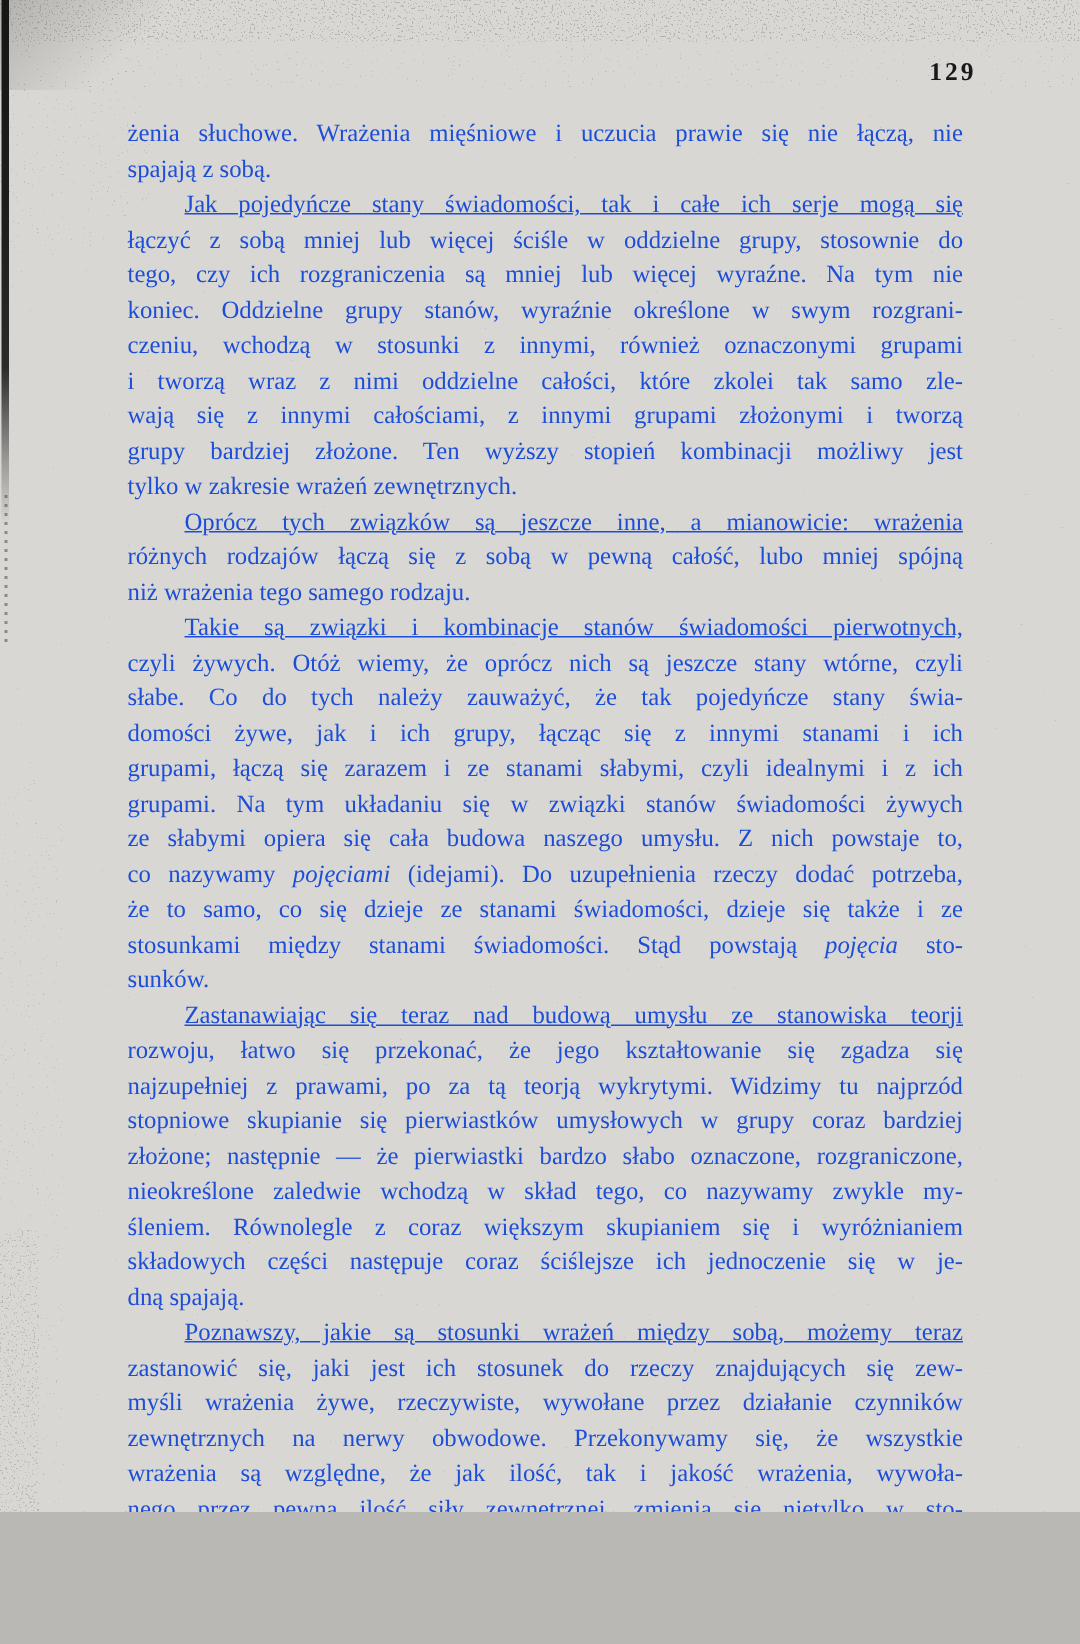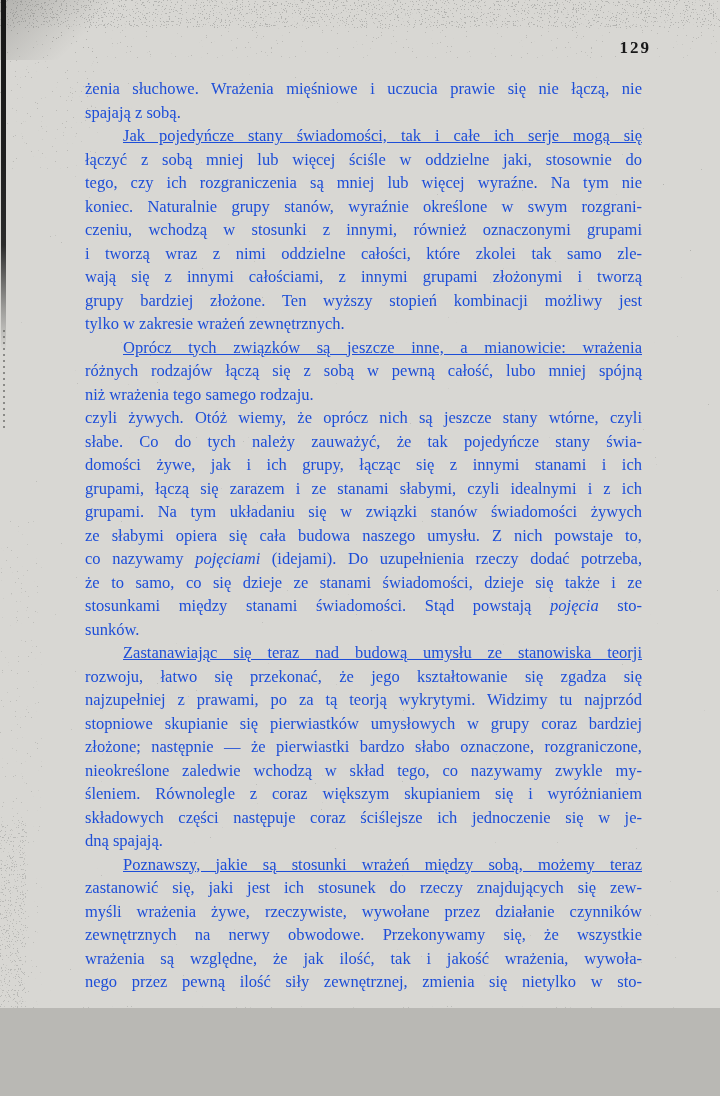--- a/index.html
+++ b/index.html
@@ -99,35 +99,36 @@
 
   <div class="page-number">129</div>
 
   <div class="page-text">
       <div class="para">
         <div class="line"><span>żenia słuchowe. Wrażenia mięśniowe i uczucia prawie się nie łączą, nie</span></div>
         <div class="line last"><span>spajają z sobą.</span></div>
       </div>
       <div class="para">
         <div class="line indent"><span>Jak pojedyńcze stany świadomości, tak i całe ich serje mogą się</span></div>
-        <div class="line"><span>łączyć z sobą mniej lub więcej ściśle w oddzielne jaki, stosownie do</span></div>
+        <div class="line"><span>łączyć z sobą mniej lub więcej ściśle w oddzielne grupy, stosownie do</span></div>
         <div class="line"><span>tego, czy ich rozgraniczenia są mniej lub więcej wyraźne. Na tym nie</span></div>
-        <div class="line"><span>koniec. Naturalnie grupy stanów, wyraźnie określone w swym rozgrani-</span></div>
+        <div class="line"><span>koniec. Oddzielne grupy stanów, wyraźnie określone w swym rozgrani-</span></div>
         <div class="line"><span>czeniu, wchodzą w stosunki z innymi, również oznaczonymi grupami</span></div>
         <div class="line"><span>i tworzą wraz z nimi oddzielne całości, które zkolei tak samo zle-</span></div>
         <div class="line"><span>wają się z innymi całościami, z innymi grupami złożonymi i tworzą</span></div>
         <div class="line"><span>grupy bardziej złożone. Ten wyższy stopień kombinacji możliwy jest</span></div>
         <div class="line last"><span>tylko w zakresie wrażeń zewnętrznych.</span></div>
       </div>
       <div class="para">
         <div class="line indent"><span>Oprócz tych związków są jeszcze inne, a mianowicie: wrażenia</span></div>
         <div class="line"><span>różnych rodzajów łączą się z sobą w pewną całość, lubo mniej spójną</span></div>
         <div class="line last"><span>niż wrażenia tego samego rodzaju.</span></div>
       </div>
       <div class="para">
+        <div class="line indent"><span>Takie są związki i kombinacje stanów świadomości pierwotnych,</span></div>
         <div class="line"><span>czyli żywych. Otóż wiemy, że oprócz nich są jeszcze stany wtórne, czyli</span></div>
         <div class="line"><span>słabe. Co do tych należy zauważyć, że tak pojedyńcze stany świa-</span></div>
         <div class="line"><span>domości żywe, jak i ich grupy, łącząc się z innymi stanami i ich</span></div>
         <div class="line"><span>grupami, łączą się zarazem i ze stanami słabymi, czyli idealnymi i z ich</span></div>
         <div class="line"><span>grupami. Na tym układaniu się w związki stanów świadomości żywych</span></div>
         <div class="line"><span>ze słabymi opiera się cała budowa naszego umysłu. Z nich powstaje to,</span></div>
         <div class="line"><span>co nazywamy </span><i>pojęciami</i><span> (idejami). Do uzupełnienia rzeczy dodać potrzeba,</span></div>
         <div class="line"><span>że to samo, co się dzieje ze stanami świadomości, dzieje się także i ze</span></div>
         <div class="line"><span>stosunkami między stanami świadomości. Stąd powstają </span><i>pojęcia</i><span> sto-</span></div>
         <div class="line last"><span>sunków.</span></div>

